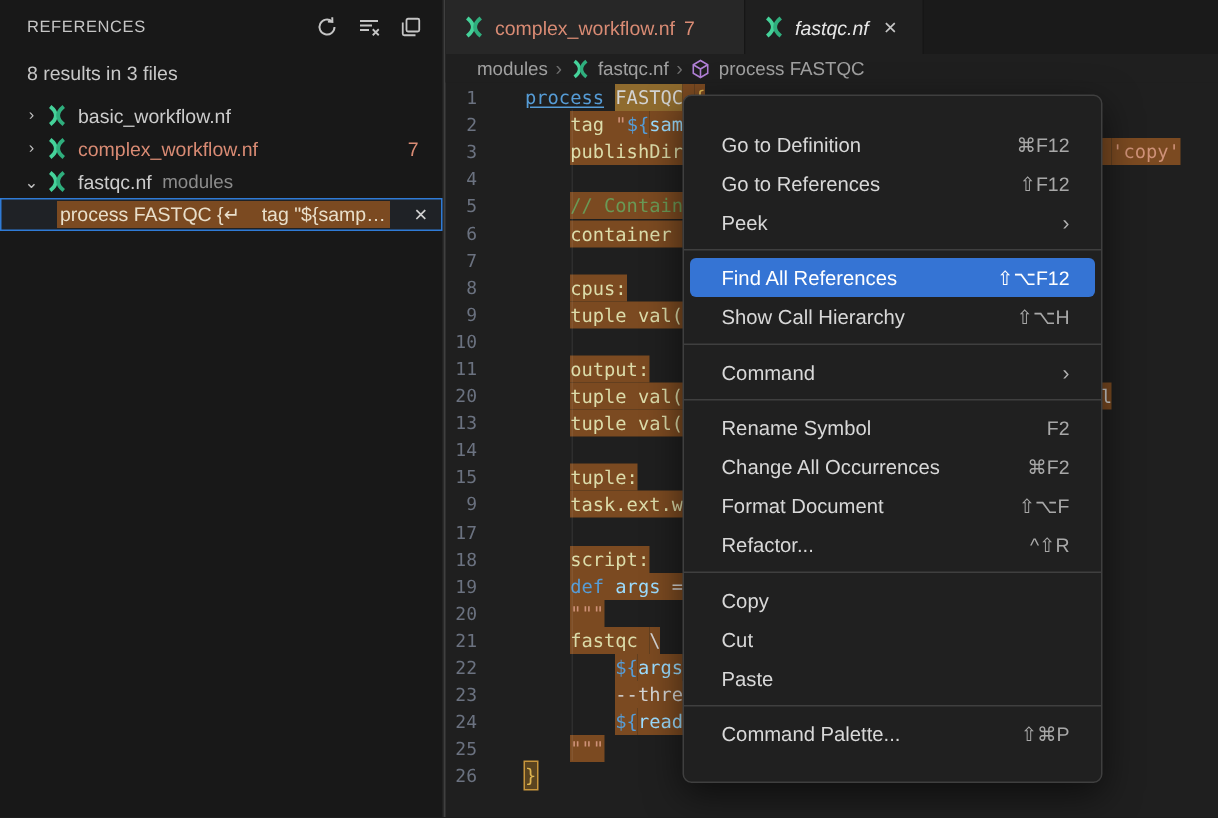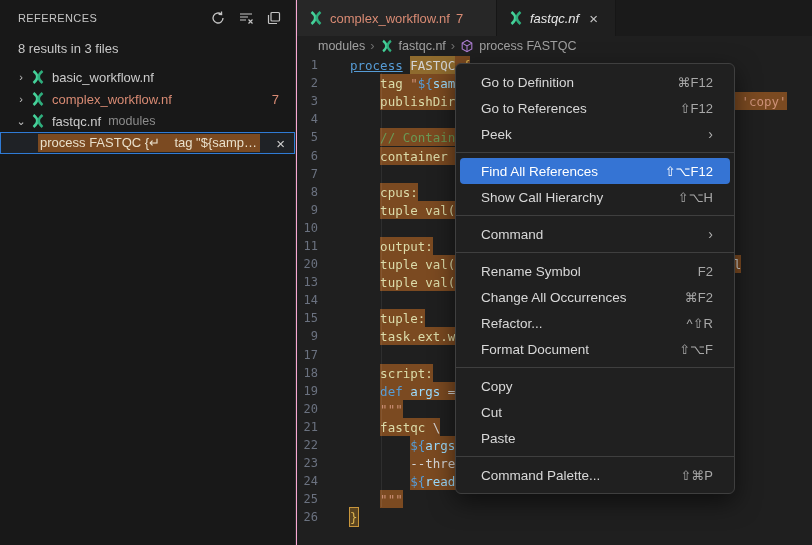--- a/index.html
+++ b/index.html
@@ -1,19 +1,19 @@
 <!DOCTYPE html>
 <html><head>
 <meta charset="utf-8">
 <style>
   html,body{margin:0;padding:0;background:#111;}
   *{box-sizing:border-box;}
   .app{
     position:relative;width:812px;height:545px;overflow:hidden;
-    background:#f9a8d4;font-family:"Liberation Sans",sans-serif;
+    background:#404040;font-family:"Liberation Sans",sans-serif;
     color:#cccccc;font-size:13px;-webkit-font-smoothing:antialiased;
   }
   
   .sidebar{position:absolute;left:0;top:0;width:296px;height:545px;background:#181818;border-right:1px solid #2b2b2b;}
   .sb-header{display:flex;align-items:center;height:35px;padding:0 10px 0 18px;}
   .sb-title{font-size:11px;letter-spacing:.4px;color:#c5c5c5;flex:1 1 auto;}
   .sb-actions{display:flex;align-items:center;gap:6px;}
   .sb-actions .icon-btn{width:22px;height:22px;display:flex;align-items:center;justify-content:center;border-radius:4px;cursor:pointer;}
   .sb-summary{padding:6px 18px 8px 18px;font-size:13px;color:#c8c8c8;}
   .tree{margin-top:2px;}
@@ -43,21 +43,21 @@
   .code{position:relative;padding-top:1px;}
   .line{display:flex;height:18.1px;align-items:center;}
   .lnum{width:21px;text-align:right;color:#6b7280;font-family:"DejaVu Sans Mono",monospace;font-size:12px;flex:0 0 auto;}
   .ltext{margin-left:32px;font-family:"DejaVu Sans Mono",monospace;font-size:12.5px;white-space:pre;}
   .ltext span{padding:1.5px 0;}
   .bg-m{background:var(--match);}
   .bg-w{background:var(--word);}
   .bg-b{background:#5a4420;outline:1px solid #c8963c;}
   .indent-guide{position:absolute;left:84px;top:18.1px;width:1px;height:434px;background:rgba(255,255,255,.07);}
   
-  .menu{position:absolute;left:455px;top:63px;width:280px;background:#202020;border:1px solid #3f3f3f;border-radius:6px;box-shadow:0 8px 24px rgba(0,0,0,.55);padding:5px 0;z-index:10;}
+  .menu{position:absolute;left:455px;top:63px;width:280px;background:#202020;border:1px solid #3f3f3f;border-radius:6px;box-shadow:0 8px 24px rgba(0,0,0,.55);padding:19px 0;z-index:10;}
   .menu-item{display:flex;align-items:center;height:26px;margin:0 4px;padding:0 17px 0 21px;border-radius:4px;font-size:13.5px;color:#d8d8d8;cursor:pointer;}
   .menu-item .mi-label{flex:1 1 auto;}
   .menu-item .mi-key{color:#a8a8a8;font-size:13px;}
   .menu-item .mi-sub{color:#b0b0b0;font-size:14px;}
   .menu-item.selected{background:var(--accent);color:#ffffff;}
   .menu-item.selected .mi-key{color:#ffffff;}
   .menu-sep{height:1px;background:#3f3f3f;margin:5px 0;}
 </style>
 </head>
 <body>
@@ -300,27 +300,27 @@
       <div class="menu-sep"></div>
       <div class="menu-item">
         <span class="mi-label">Rename Symbol</span>
         <span class="mi-key">F2</span>
       </div>
       <div class="menu-item">
         <span class="mi-label">Change All Occurrences</span>
         <span class="mi-key">⌘F2</span>
       </div>
       <div class="menu-item">
+        <span class="mi-label">Format Document</span>
+        <span class="mi-key">⇧⌥F</span>
+      </div>
+      <div class="menu-item">
         <span class="mi-label">Refactor...</span>
         <span class="mi-key">^⇧R</span>
       </div>
-      <div class="menu-item">
-        <span class="mi-label">Format Document</span>
-        <span class="mi-key">⇧⌥F</span>
-      </div>
       <div class="menu-sep"></div>
       <div class="menu-item">
         <span class="mi-label">Copy</span>
       </div>
       <div class="menu-item">
         <span class="mi-label">Cut</span>
       </div>
       <div class="menu-item">
         <span class="mi-label">Paste</span>
       </div>

